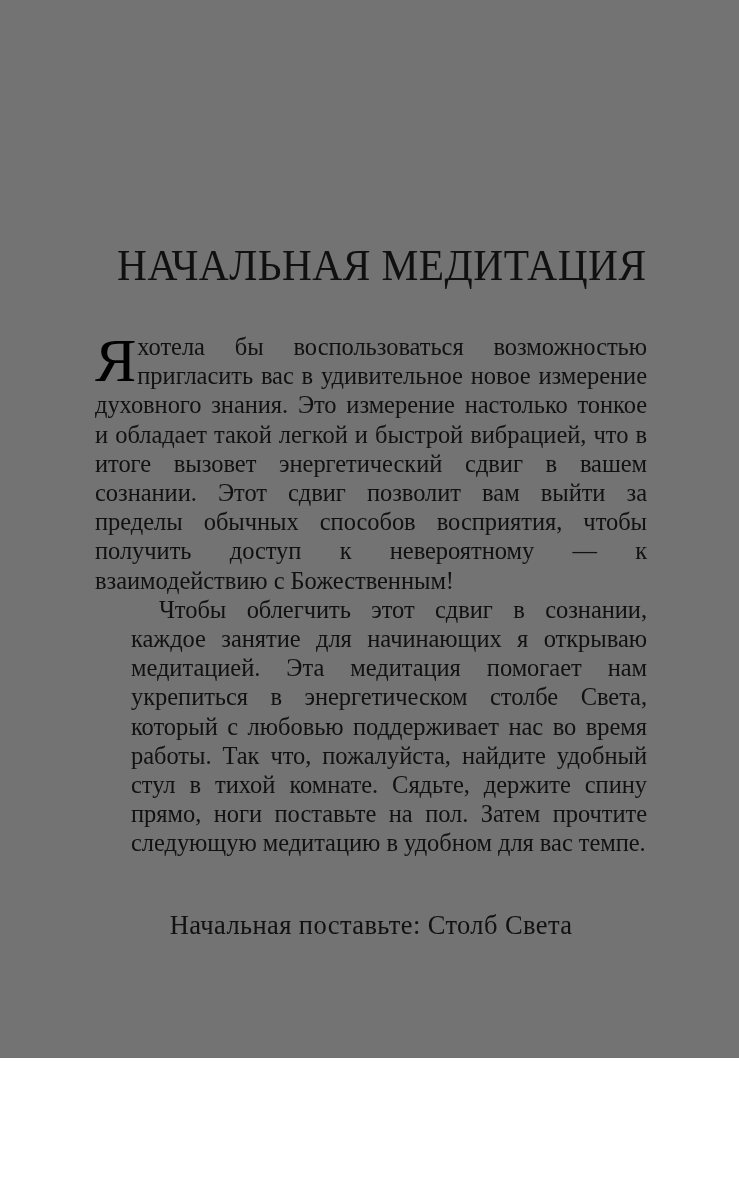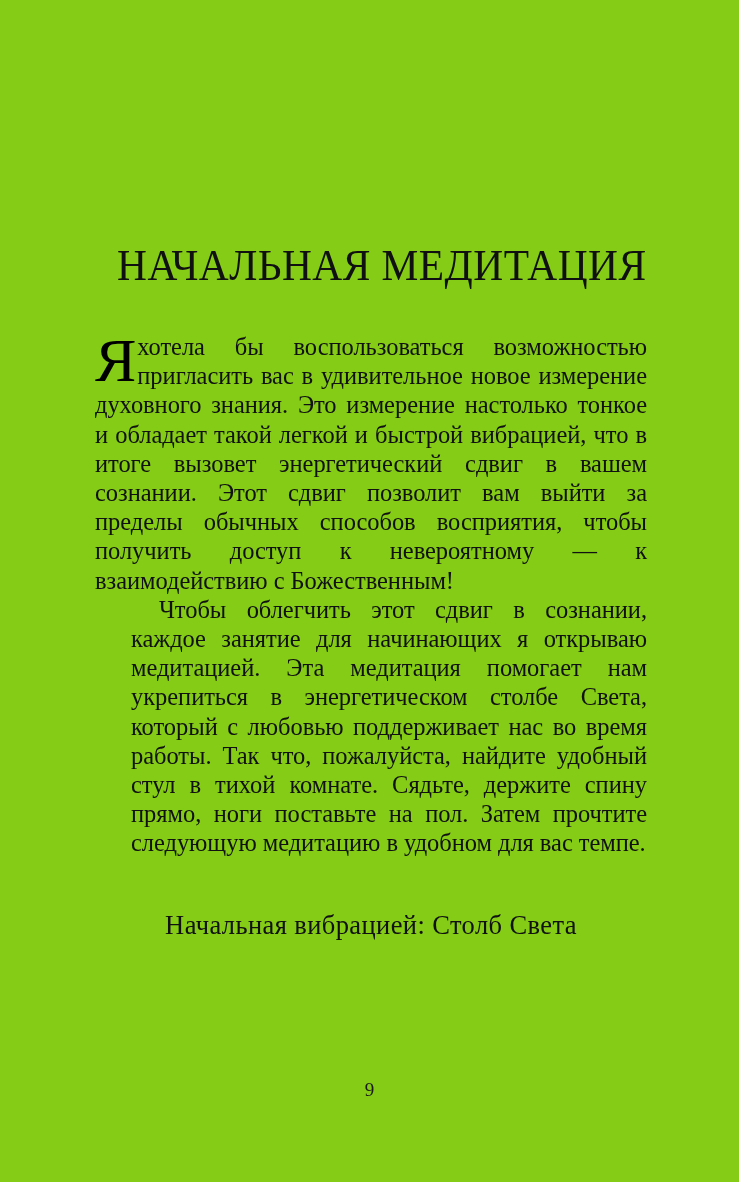--- a/index.html
+++ b/index.html
@@ -9,22 +9,22 @@
     background: #ffffff;
   }
   body {
     font-family: "Liberation Serif", "DejaVu Serif", serif;
     color: #0d0d0d;
   }
 
   .page {
     position: relative;
     width: 739px;
-    height: 1182px;
-    background: #84cc16;
+    height: 1058px;
+    background: #737373;
     overflow: hidden;
     box-sizing: border-box;
   }
 
   
   .text-block {
     position: absolute;
     left: 95px;
     top: 243px;
     width: 552px;
@@ -108,20 +108,20 @@
 <div class="page">
 
   <div class="text-block">
 
     <h1 class="chapter-title">НАЧАЛЬНАЯ МЕДИТАЦИЯ</h1>
 
     <p class="body-par par-dropcap"><span class="dropcap">Я</span><span>хотела бы воспользоваться возможностью пригласить вас в удивительное новое измерение духовного знания. Это измерение настолько тонкое и обладает такой легкой и быстрой вибрацией, что в итоге вызовет энергетический сдвиг в вашем сознании. Этот сдвиг позволит вам выйти за пределы обычных способов восприятия, чтобы получить доступ к невероятному — к взаимодействию с Божественным!</span></p>
 
     <p class="body-par">Чтобы облегчить этот сдвиг в сознании, каждое занятие для начинающих я открываю медитацией. Эта медитация помогает нам укрепиться в энергетическом столбе Света, который с любовью поддерживает нас во время работы. Так что, пожалуйста, найдите удобный стул в тихой комнате. Сядьте, держите спину прямо, ноги поставьте на пол. Затем прочтите следующую медитацию в удобном для вас темпе.</p>
 
-    <h2 class="section-heading">Начальная вибрацией: Столб Света</h2>
+    <h2 class="section-heading">Начальная поставьте: Столб Света</h2>
 
 
   </div>
 
   <div class="folio">9</div>
 
 </div>
 
 </body></html>

